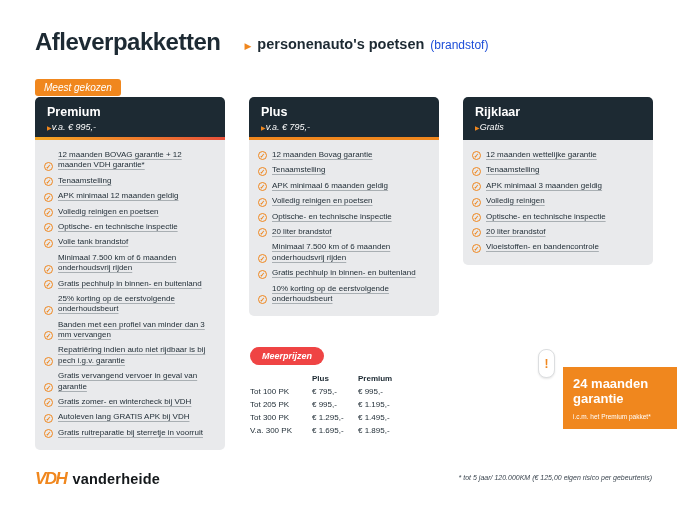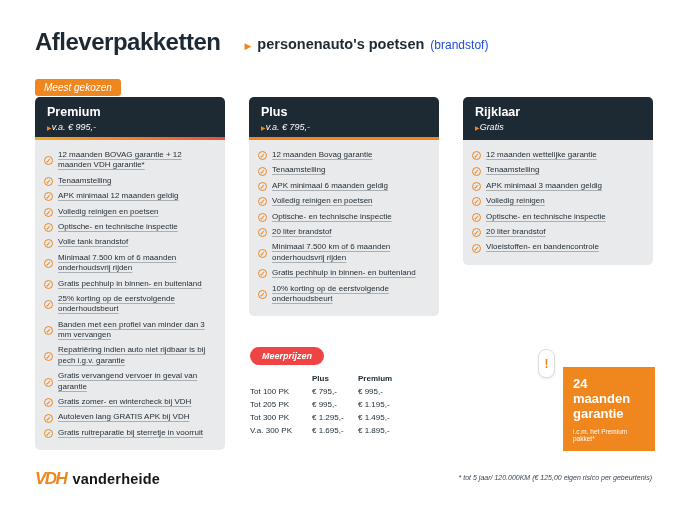--- a/index.html
+++ b/index.html
@@ -42,21 +42,21 @@
   .strip-plus { background:#f0871e; }
   .pkg-name { color:#ffffff; font-size:12.5px; font-weight:bold; }
   .pkg-price { display:flex; align-items:center; margin-top:3px; }
   .pkg-price .price { color:#ffffff; font-style:italic; font-size:9px; }
   .pkg-list {
     list-style:none;
     background:#e9eaec;
     border-radius:0 0 5px 5px;
     padding:10px 9px 7px;
   }
-  .feitem { display:flex; gap:5px; align-items:center; margin-bottom:5px; }
+  .feitem { display:flex; gap:5px; align-items:flex-end; margin-bottom:5px; }
   .check {
     flex:0 0 auto; width:9px; height:9px;
     border:1px solid #f0871e; border-radius:50%;
     color:#f0871e; font-size:6.5px; line-height:7px; font-weight:bold;
     display:flex; align-items:center; justify-content:center;
     margin-top:1px; background:#e9eaec;
   }
   .ftext {
     font-size:8px; line-height:1.3; color:#1d2a33;
     text-decoration:underline;
@@ -81,21 +81,21 @@
   
   .guarantee { position:absolute; left:538px; top:349px; }
   .g-pill {
     position:absolute; left:0; top:0; width:17px; height:29px;
     background:#ffffff; border:1px solid #dcdee0; border-radius:8px;
     box-shadow:0 1px 2px rgba(0,0,0,0.10);
     display:flex; align-items:center; justify-content:center;
     color:#f0871e; font-weight:bold; font-size:12px;
   }
   .g-box {
-    margin-left:25px; margin-top:18px; width:92px;
+    margin-left:25px; margin-top:18px; width:114px;
     background:#f0871e; color:#ffffff;
     padding:10px 13px 9px 10px;
   }
   .g-line { font-size:13px; font-weight:bold; line-height:1.15; }
   .g-note { font-size:6.5px; margin-top:6px; }
 
   
   .logo { position:absolute; left:35px; top:461px; display:flex; align-items:center; gap:6px;margin-top:8px; }
   .logo-mark {
     color:#f0871e; font-weight:bold; font-style:italic;

